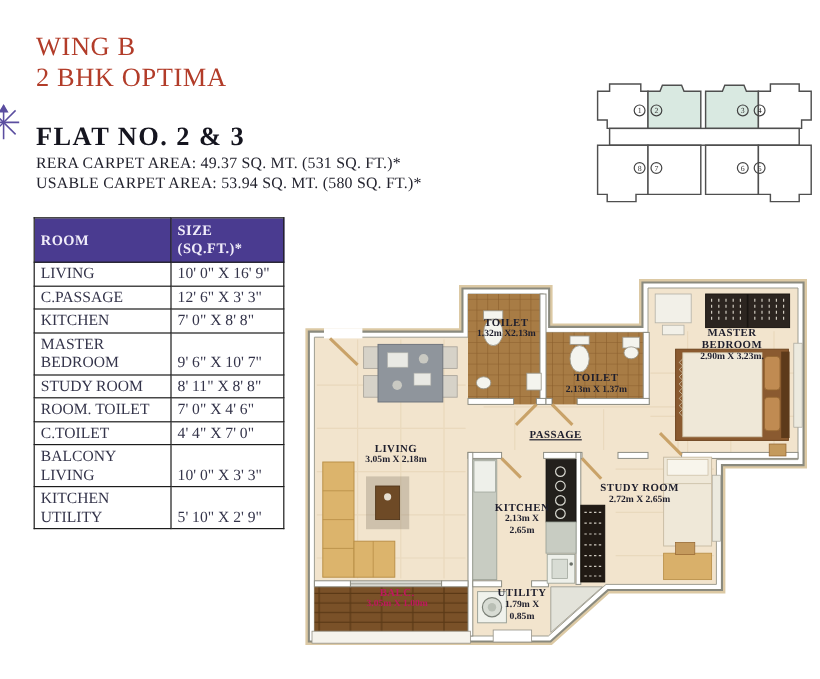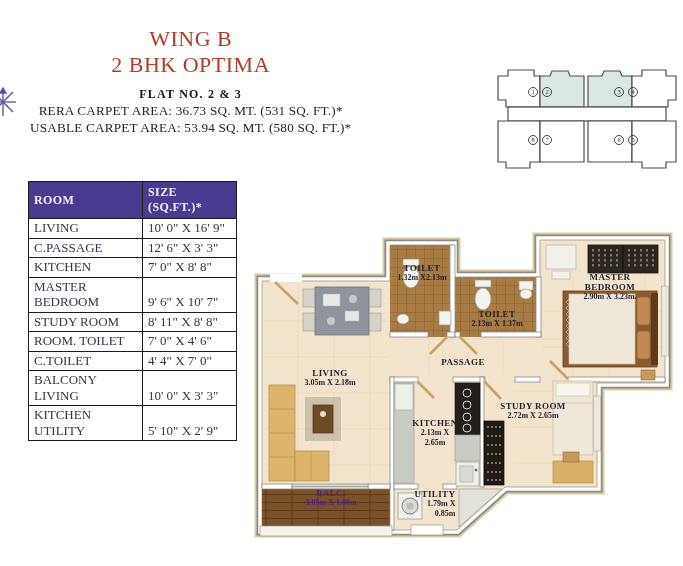--- a/index.html
+++ b/index.html
@@ -1,21 +1,21 @@
 <!DOCTYPE html>
 <html><head>
 <meta charset="utf-8">
 <style>
   html,body{margin:0;padding:0;background:#ffffff;}
   .page{position:relative;width:683px;height:566px;background:#ffffff;overflow:hidden;
         font-family:"Liberation Serif", serif;}
   
-  .hdr{position:absolute;left:30px;top:26px;text-align:center;}
+  .hdr{position:absolute;left:30px;top:26px;}
   .wing{font-size:22px;line-height:26px;color:var(--title-red,#b23c29);letter-spacing:.5px;}
-  .flatno{margin-top:9px;font-size:12px;font-weight:bold;color:#15151f;letter-spacing:1.2px;}
+  .flatno{margin-top:23px;font-size:22px;font-weight:bold;color:#15151f;letter-spacing:1.2px;}
   .aline{font-size:13.2px;line-height:17px;color:#23232e;letter-spacing:.2px;}
   .aline:first-of-type{margin-top:3px;}
   
   .atable{position:absolute;left:28px;top:181px;width:209px;border-collapse:collapse;
           font-size:13px;color:#34344a;}
   .atable th{background:var(--tbl-hdr,#4a3b90);color:#f1edfa;font-size:12px;font-weight:bold;
              text-align:left;padding:3px 5px;letter-spacing:.4px;border:1.6px solid #1c1c1c;}
   .atable td{border:1.6px solid #1c1c1c;padding:1px 5px 2px 5px;vertical-align:bottom;
              line-height:15.5px;}
   .atable td.sz{white-space:nowrap;}
@@ -42,21 +42,21 @@
       <path d="M7 8 L27 28"></path>
         <path d="M27 8 L7 28"></path>
       <path d="M17 4 l-3 5 h6 z" fill="#5b4ea0"></path>
     </g>
   </svg>
 
   <div class="hdr">
     <div class="wing">WING B</div>
     <div class="wing">2 BHK OPTIMA</div>
     <div class="flatno">FLAT NO. 2 &amp; 3</div>
-    <div class="aline">RERA CARPET AREA: 36.73 SQ. MT.  (531 SQ. FT.)*</div>
+    <div class="aline">RERA CARPET AREA: 49.37 SQ. MT.  (531 SQ. FT.)*</div>
     <div class="aline">USABLE CARPET AREA: 53.94 SQ. MT.  (580 SQ. FT.)*</div>
   </div>
 
   <table class="atable">
     <thead>
       <tr>
         <th style="width:103px;">ROOM</th>
         <th>SIZE (SQ.FT.)*</th>
       </tr>
     </thead>
@@ -302,41 +302,41 @@
       <span class="rdim">1.32m X2.13m</span>
     </div>
     <div class="rlabel" style="left:244px;top:88px;">
       <span class="rname">TOILET</span>
       <span class="rdim">2.13m X 1.37m</span>
     </div>
     <div class="rlabel" style="left:357px;top:56px;">
       <span class="rname">MASTER BEDROOM</span>
       <span class="rdim">2.90m X 3.23m.</span>
     </div>
-    <div class="rlabel" style="left:210px;top:131px;letter-spacing:1px;">
+    <div class="rlabel" style="left:210px;top:131px;letter-spacing:1px;text-decoration:underline;">
       <span class="rname">PASSAGE</span>
       <span class="rdim"></span>
     </div>
     <div class="rlabel" style="left:77px;top:147px;">
       <span class="rname">LIVING</span>
       <span class="rdim">3.05m X 2.18m</span>
     </div>
     <div class="rlabel" style="left:182px;top:201px;">
       <span class="rname">KITCHEN</span>
       <span class="rdim">2.13m X
 2.65m</span>
     </div>
     <div class="rlabel" style="left:280px;top:180px;">
       <span class="rname">STUDY ROOM</span>
       <span class="rdim">2.72m X 2.65m</span>
     </div>
-    <div class="rlabel" style="left:182px;top:272px;text-align:right;">
+    <div class="rlabel" style="left:182px;top:272px;">
       <span class="rname">UTILITY</span>
       <span class="rdim">1.79m X
 0.85m</span>
     </div>
-    <div class="rlabel" style="left:78px;top:267px;color:#4c1d95;">
+    <div class="rlabel" style="left:78px;top:267px;color:#be185d;">
       <span class="rname">BALC.</span>
       <span class="rdim">3.05m X 1.00m</span>
     </div>
   </div>
 
 </div>
 
 </body></html>

